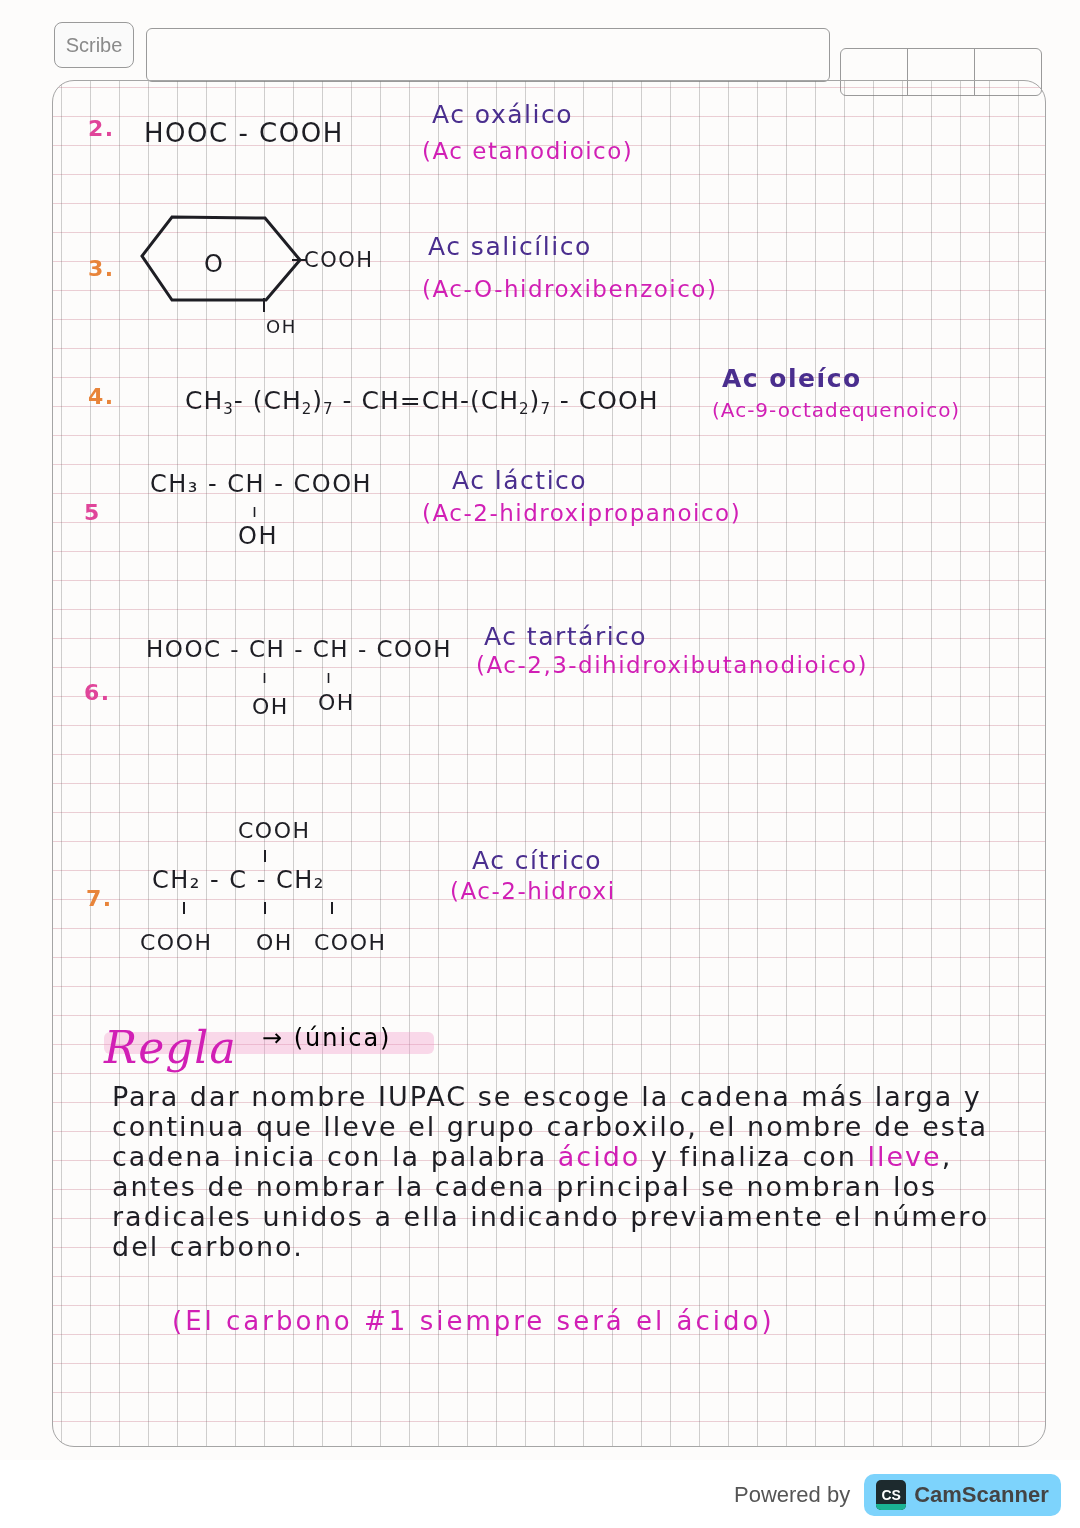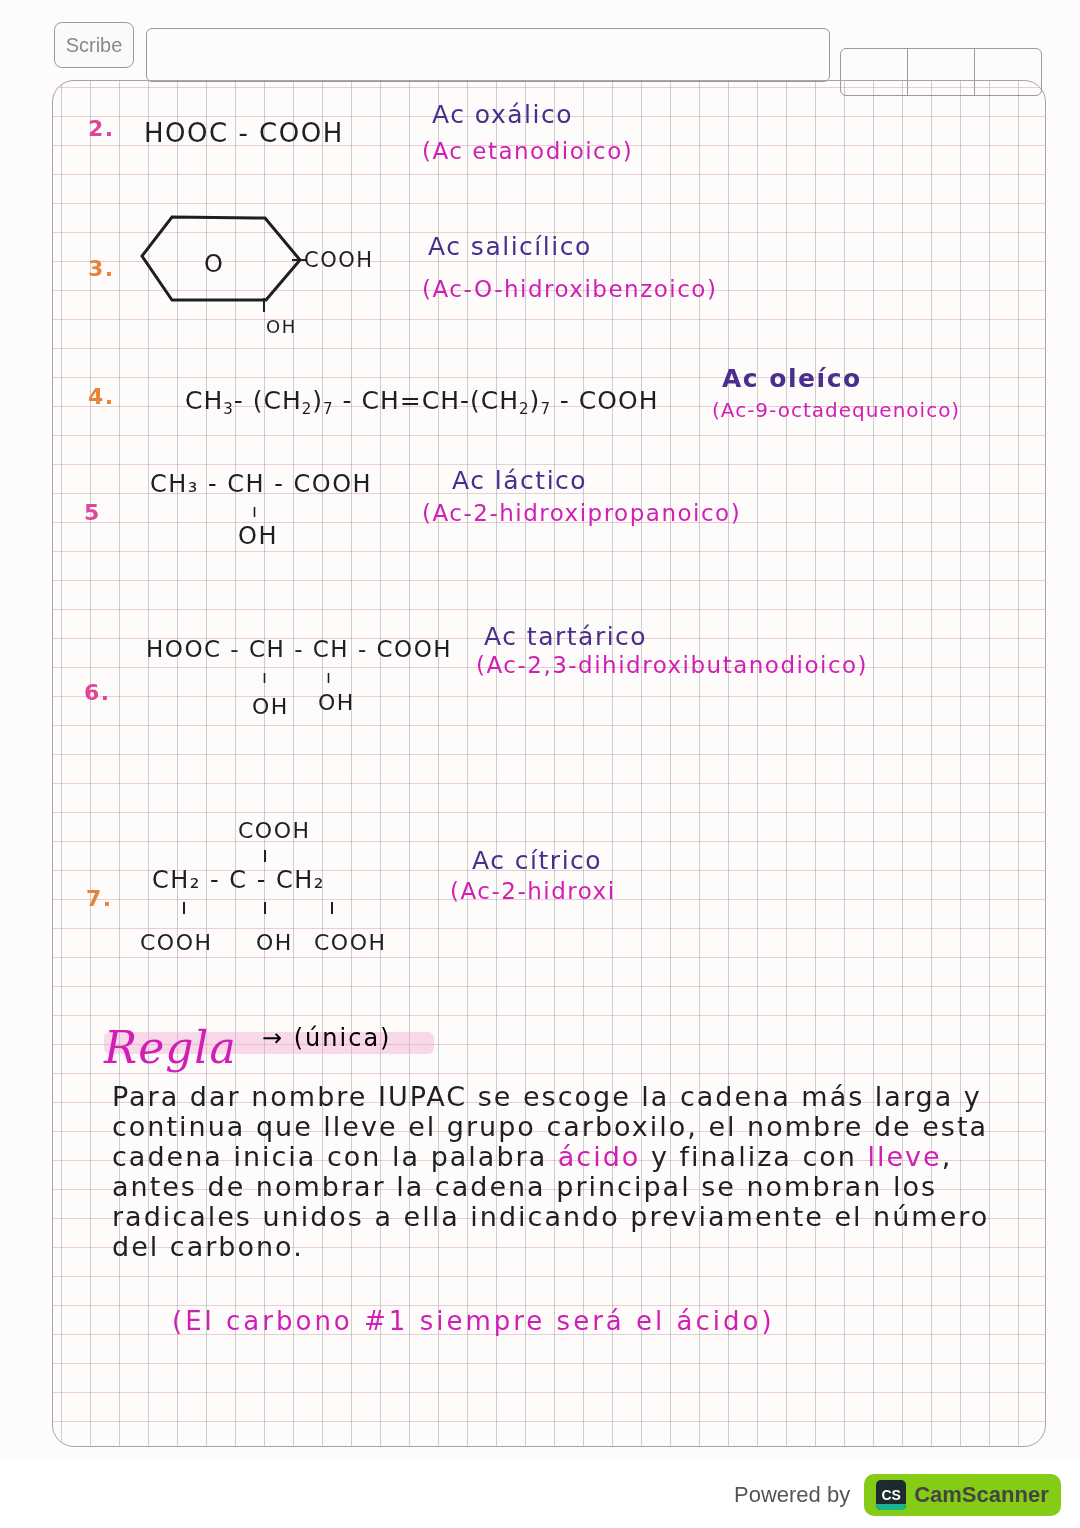--- a/index.html
+++ b/index.html
@@ -24,21 +24,21 @@
   .sub{font-size:15px;vertical-align:-5px;}
   .small{font-size:18px;}
   .regla{position:absolute;left:104px;top:1022px;color:#d11fb5;font-family:"DejaVu Serif",serif;font-style:italic;font-size:44px;letter-spacing:1px;}
   .regla-sub{position:absolute;left:262px;top:1024px;color:#000000;font-size:24px;letter-spacing:2px;}
   .hl{position:absolute;left:104px;top:1032px;width:330px;height:22px;background:rgba(240,150,200,.35);border-radius:6px;}
   .para{position:absolute;left:112px;top:1082px;width:930px;color:#1e1e24;font-size:27px;line-height:30px;letter-spacing:2px;font-family:"DejaVu Sans",sans-serif;}
   .para .m{color:#d11fb5;}
   .note{position:absolute;left:172px;top:1286px;color:#d11fb5;font-size:26px;letter-spacing:3px;margin-top:20px;}
   .footer{position:absolute;left:734px;top:1474px;display:flex;align-items:center;gap:14px;}
   .powered{color:#555;font-size:22px;font-family:"Liberation Sans",sans-serif;}
-  .cs-badge{display:flex;align-items:center;gap:8px;background:#84cc16;border-radius:10px;padding:6px 12px;}
+  .cs-badge{display:flex;align-items:center;gap:8px;background:#7dd3fc;border-radius:10px;padding:6px 12px;}
   .cs-icon{width:30px;height:30px;background:#1d2a2e;border-radius:5px;color:#fff;font-weight:bold;font-size:14px;display:flex;align-items:center;justify-content:center;position:relative;overflow:hidden;font-family:"Liberation Sans",sans-serif;}
   .cs-icon::after{content:"";position:absolute;left:0;bottom:0;width:100%;height:6px;background:#1ab394;}
   .cs-name{color:#444;font-size:22px;font-weight:bold;font-family:"Liberation Sans",sans-serif;}
   svg{position:absolute;}
 </style>
 </head>
 <body>
 
 <div class="page">
   <div class="scribe-logo">Scribe</div>

